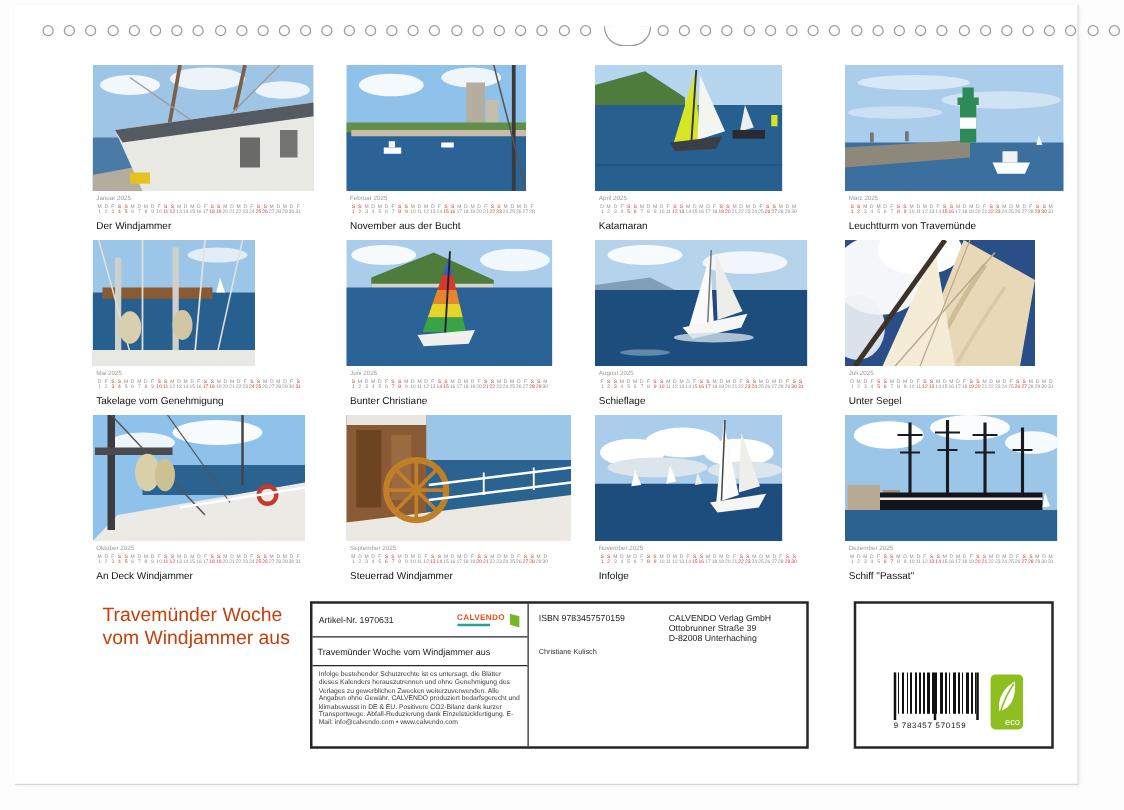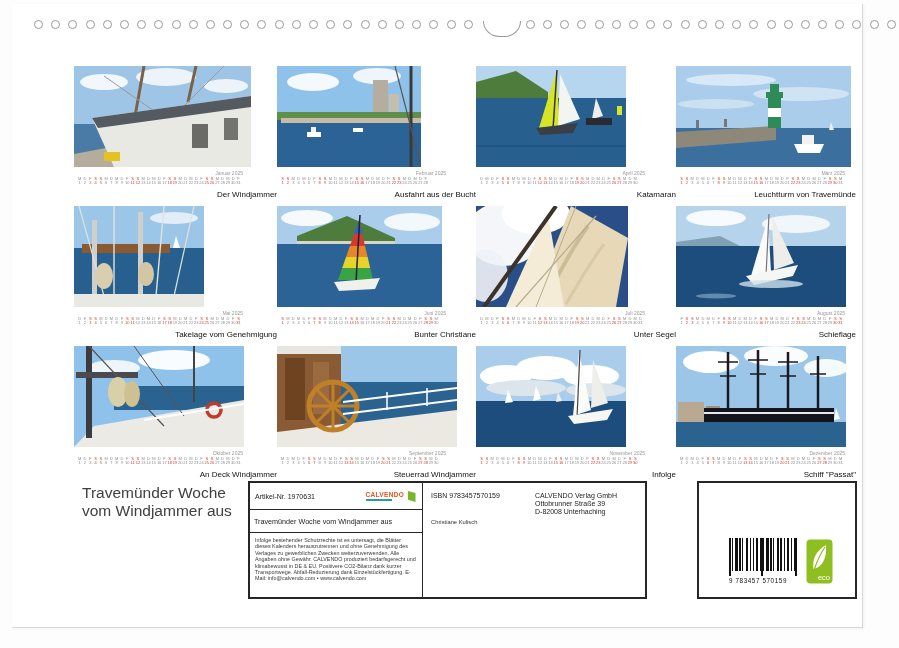--- a/index.html
+++ b/index.html
@@ -11,57 +11,57 @@
     position:absolute;left:12px;top:4px;width:850px;height:623px;background:#fff;
     border-right:1px solid #d8d8d8;border-bottom:1px solid #d8d8d8;
     box-shadow:1px 1px 3px rgba(0,0,0,.05);
   }
   
   .holes{position:absolute;left:22px;top:16px;width:820px;display:flex;align-items:flex-start;}
   .hole{width:7px;height:7px;border:1.2px solid #9a9a9a;border-radius:50%;margin-right:8.2px;flex:none;}
   .notch{width:36px;height:15px;border:1.2px solid #9a9a9a;border-top:none;
          border-radius:0 0 20px 20px;margin:0 5px 0 2px;flex:none;transform:translateY(1px);}
   
-  .grid{position:absolute;left:62px;top:58px;display:grid;
-        grid-template-columns:203px 199px 200px 180px;grid-auto-rows:140px;text-align:right;}
+  .grid{position:absolute;left:62px;top:44px;display:grid;
+        grid-template-columns:203px 199px 200px 180px;grid-auto-rows:140px;}
   .cell{position:relative;}
   .thumb{height:101px;margin-top:4px;overflow:hidden;}
   .thumb svg{display:block;width:100%;height:100%;}
   .ph-jan{width:177px}.ph-feb{width:144px}.ph-mar{width:175px}.ph-apr{width:150px}
   .ph-mai{width:130px}.ph-jun{width:165px}.ph-jul{width:152px}.ph-aug{width:170px}
   .ph-sep{width:180px}.ph-okt{width:170px}.ph-nov{width:150px}.ph-dez{width:170px}
   .strip{margin-top:3px;width:166px;padding-left:3px;}
   .mlabel{display:block;font-size:5px;line-height:6px;color:#999;}
   .days{display:flex;margin-top:1px;}
   .day{width:5.3px;flex:none;display:flex;flex-direction:column;align-items:center;
        font-size:4px;line-height:4.3px;color:#8d8d8d;}
   .day i{font-style:normal}.day b{font-weight:normal}
   .day.we{color:#cf3a30;}
   .caption{margin-top:4px;padding-left:3px;font-size:8px;color:#111;}
   
-  .big-title{position:absolute;left:70px;top:480px;font-size:15.5px;line-height:17.5px;color:#404040;}
+  .big-title{position:absolute;left:70px;top:480px;font-size:15.5px;line-height:17.5px;color:#c2410c;}
   .main-box{position:absolute;left:236px;top:477px;width:399px;height:118px;
             border:2px solid #262626;box-sizing:border-box;display:flex;background:#fff;}
   .col-left{width:172px;flex:none;border-right:1.5px solid #262626;display:flex;flex-direction:column;justify-content:space-between;}
   .row-art{height:26px;flex:none;border-bottom:1.5px solid #262626;display:flex;
            align-items:center;justify-content:space-between;padding:0 5px;}
   .art-label{font-size:7px;color:#222;}
   .cv-logo{display:flex;align-items:center;gap:2px;}
   .cv-txt{display:flex;flex-direction:column;align-items:flex-start;}
   .cv-name{font-size:6.5px;font-weight:bold;color:#e8511c;letter-spacing:.3px;line-height:7px;}
   .cv-tag{width:26px;height:2px;background:#2a9d9f;margin-top:1px;}
   .row-prod{height:22px;flex:none;border-bottom:1.5px solid #262626;display:flex;
             align-items:center;padding:0 4px;font-size:7.2px;color:#222;white-space:nowrap;overflow:hidden;}
   .row-legal{flex:1;padding:4px 5px;font-size:5.4px;line-height:6.4px;color:#3a3a3a;}
   .col-mid{flex:1;position:relative;}
   .isbn{position:absolute;left:8px;top:9px;font-size:7px;color:#222;}
   .publisher{position:absolute;left:112px;top:9px;font-size:7px;line-height:8px;color:#222;}
   .publisher span{display:block;}
   .author{position:absolute;left:8px;top:36px;font-size:5.8px;color:#333;}
-  .barcode-box{position:absolute;left:685px;top:477px;width:160px;height:118px;
+  .barcode-box{position:absolute;left:671px;top:477px;width:160px;height:118px;
                border:2px solid #262626;box-sizing:border-box;background:#fff;}
   .bc-wrap{position:absolute;left:30px;bottom:13px;display:flex;align-items:flex-end;gap:9px;}
   .barcode{width:68px;}
   .bars{position:relative;height:33px;background:
         repeating-linear-gradient(90deg,#111 0 1.4px,#fff 1.4px 3.1px,#111 3.1px 4.1px,#fff 4.1px 6.4px,#111 6.4px 8.6px,#fff 8.6px 10.3px);}
   .bars:before,.bars:after{content:"";position:absolute;top:0;width:1.6px;height:38px;background:#111;}
   .bars:before{left:0}.bars:after{right:0}
   .bars .mid{position:absolute;top:0;left:32px;width:1.6px;height:38px;background:#111;}
   .bc-digits{margin-top:6px;font-size:6.3px;letter-spacing:.6px;color:#111;white-space:nowrap;}
   .eco{width:27px;height:45px;}
@@ -405,21 +405,21 @@
             <span class="day">
               <i>D</i>
               <b>27</b>
             </span>
             <span class="day">
               <i>F</i>
               <b>28</b>
             </span>
           </div>
       </div>
-      <div class="caption">Ausfahrt aus der Bucht</div>
+      <div class="caption">November aus der Bucht</div>
     </div>
 
     <div class="cell">
       <div class="thumb ph-apr">
         <svg viewBox="0 0 150 101" preserveAspectRatio="none">
           <rect width="150" height="101" fill="#b5d6ee"></rect>
           <polygon points="0,16 40,5 72,26 72,34 0,36" fill="#4d7c3c"></polygon>
           <rect y="32" width="150" height="69" fill="#27608f"></rect>
           <polygon points="120,32 116,53 127,50" fill="#eee"></polygon>
           <rect x="110" y="52" width="26" height="7" fill="#2a2a33"></rect>
@@ -1009,20 +1009,168 @@
             <span class="day">
               <i>M</i>
               <b>30</b>
             </span>
           </div>
       </div>
       <div class="caption">Bunter Christiane</div>
     </div>
 
     <div class="cell">
+      <div class="thumb ph-aug">
+        <svg viewBox="0 0 170 101" preserveAspectRatio="none">
+          <rect width="170" height="101" fill="#b5d3ea"></rect>
+          <ellipse cx="40" cy="12" rx="30" ry="8" fill="#fff" opacity=".9"></ellipse>
+          <ellipse cx="120" cy="18" rx="34" ry="9" fill="#fff" opacity=".8"></ellipse>
+          <polygon points="0,36 44,30 64,40 0,42" fill="#7fa0b5"></polygon>
+          <rect y="40" width="170" height="61" fill="#1c4d7c"></rect>
+          <polygon points="92,12 75,70 95,66" fill="#fafafa"></polygon>
+          <polygon points="96,10 98,64 118,57" fill="#ededea"></polygon>
+          <line x1="93" y1="8" x2="90" y2="70" stroke="#777" stroke-width="1.2"></line>
+          <polygon points="70,70 122,59 117,70 78,79" fill="#f6f6f4"></polygon>
+          <ellipse cx="95" cy="78" rx="32" ry="4" fill="#cfe0ea" opacity=".8"></ellipse>
+          <ellipse cx="40" cy="90" rx="20" ry="2.5" fill="#8fb3cc" opacity=".6"></ellipse>
+        </svg>
+      </div>
+      <div class="strip">
+        <span class="mlabel">August 2025</span>
+        <div class="days">
+            <span class="day">
+              <i>F</i>
+              <b>1</b>
+            </span>
+            <span class="day we">
+              <i>S</i>
+              <b>2</b>
+            </span>
+            <span class="day we">
+              <i>S</i>
+              <b>3</b>
+            </span>
+            <span class="day">
+              <i>M</i>
+              <b>4</b>
+            </span>
+            <span class="day">
+              <i>D</i>
+              <b>5</b>
+            </span>
+            <span class="day">
+              <i>M</i>
+              <b>6</b>
+            </span>
+            <span class="day">
+              <i>D</i>
+              <b>7</b>
+            </span>
+            <span class="day">
+              <i>F</i>
+              <b>8</b>
+            </span>
+            <span class="day we">
+              <i>S</i>
+              <b>9</b>
+            </span>
+            <span class="day we">
+              <i>S</i>
+              <b>10</b>
+            </span>
+            <span class="day">
+              <i>M</i>
+              <b>11</b>
+            </span>
+            <span class="day">
+              <i>D</i>
+              <b>12</b>
+            </span>
+            <span class="day">
+              <i>M</i>
+              <b>13</b>
+            </span>
+            <span class="day">
+              <i>D</i>
+              <b>14</b>
+            </span>
+            <span class="day">
+              <i>F</i>
+              <b>15</b>
+            </span>
+            <span class="day we">
+              <i>S</i>
+              <b>16</b>
+            </span>
+            <span class="day we">
+              <i>S</i>
+              <b>17</b>
+            </span>
+            <span class="day">
+              <i>M</i>
+              <b>18</b>
+            </span>
+            <span class="day">
+              <i>D</i>
+              <b>19</b>
+            </span>
+            <span class="day">
+              <i>M</i>
+              <b>20</b>
+            </span>
+            <span class="day">
+              <i>D</i>
+              <b>21</b>
+            </span>
+            <span class="day">
+              <i>F</i>
+              <b>22</b>
+            </span>
+            <span class="day we">
+              <i>S</i>
+              <b>23</b>
+            </span>
+            <span class="day we">
+              <i>S</i>
+              <b>24</b>
+            </span>
+            <span class="day">
+              <i>M</i>
+              <b>25</b>
+            </span>
+            <span class="day">
+              <i>D</i>
+              <b>26</b>
+            </span>
+            <span class="day">
+              <i>M</i>
+              <b>27</b>
+            </span>
+            <span class="day">
+              <i>D</i>
+              <b>28</b>
+            </span>
+            <span class="day">
+              <i>F</i>
+              <b>29</b>
+            </span>
+            <span class="day we">
+              <i>S</i>
+              <b>30</b>
+            </span>
+            <span class="day we">
+              <i>S</i>
+              <b>31</b>
+            </span>
+          </div>
+      </div>
+      <div class="caption">Schieflage</div>
+    </div>
+
+    <div class="cell">
       <div class="thumb ph-jul">
         <svg viewBox="0 0 152 101" preserveAspectRatio="none">
           <rect width="152" height="101" fill="#2a4f88"></rect>
           <ellipse cx="28" cy="28" rx="38" ry="32" fill="#fff" opacity=".95"></ellipse>
           <ellipse cx="60" cy="8" rx="34" ry="20" fill="#fff"></ellipse>
           <ellipse cx="10" cy="70" rx="22" ry="26" fill="#eef2f6" opacity=".9"></ellipse>
           <polygon points="55,101 95,0 152,32 140,101" fill="#e7d9b8"></polygon>
           <path d="M70 92 Q96 42 112 20" stroke="#cdbd96" stroke-width="4" fill="none"></path>
           <path d="M90 98 Q112 60 128 38" stroke="#d8caa6" stroke-width="3" fill="none"></path>
           <polygon points="30,101 72,8 88,101" fill="#f4ecd6"></polygon>
@@ -1154,168 +1302,20 @@
               <i>M</i>
               <b>30</b>
             </span>
             <span class="day">
               <i>D</i>
               <b>31</b>
             </span>
           </div>
       </div>
       <div class="caption">Unter Segel</div>
-    </div>
-
-    <div class="cell">
-      <div class="thumb ph-aug">
-        <svg viewBox="0 0 170 101" preserveAspectRatio="none">
-          <rect width="170" height="101" fill="#b5d3ea"></rect>
-          <ellipse cx="40" cy="12" rx="30" ry="8" fill="#fff" opacity=".9"></ellipse>
-          <ellipse cx="120" cy="18" rx="34" ry="9" fill="#fff" opacity=".8"></ellipse>
-          <polygon points="0,36 44,30 64,40 0,42" fill="#7fa0b5"></polygon>
-          <rect y="40" width="170" height="61" fill="#1c4d7c"></rect>
-          <polygon points="92,12 75,70 95,66" fill="#fafafa"></polygon>
-          <polygon points="96,10 98,64 118,57" fill="#ededea"></polygon>
-          <line x1="93" y1="8" x2="90" y2="70" stroke="#777" stroke-width="1.2"></line>
-          <polygon points="70,70 122,59 117,70 78,79" fill="#f6f6f4"></polygon>
-          <ellipse cx="95" cy="78" rx="32" ry="4" fill="#cfe0ea" opacity=".8"></ellipse>
-          <ellipse cx="40" cy="90" rx="20" ry="2.5" fill="#8fb3cc" opacity=".6"></ellipse>
-        </svg>
-      </div>
-      <div class="strip">
-        <span class="mlabel">August 2025</span>
-        <div class="days">
-            <span class="day">
-              <i>F</i>
-              <b>1</b>
-            </span>
-            <span class="day we">
-              <i>S</i>
-              <b>2</b>
-            </span>
-            <span class="day we">
-              <i>S</i>
-              <b>3</b>
-            </span>
-            <span class="day">
-              <i>M</i>
-              <b>4</b>
-            </span>
-            <span class="day">
-              <i>D</i>
-              <b>5</b>
-            </span>
-            <span class="day">
-              <i>M</i>
-              <b>6</b>
-            </span>
-            <span class="day">
-              <i>D</i>
-              <b>7</b>
-            </span>
-            <span class="day">
-              <i>F</i>
-              <b>8</b>
-            </span>
-            <span class="day we">
-              <i>S</i>
-              <b>9</b>
-            </span>
-            <span class="day we">
-              <i>S</i>
-              <b>10</b>
-            </span>
-            <span class="day">
-              <i>M</i>
-              <b>11</b>
-            </span>
-            <span class="day">
-              <i>D</i>
-              <b>12</b>
-            </span>
-            <span class="day">
-              <i>M</i>
-              <b>13</b>
-            </span>
-            <span class="day">
-              <i>D</i>
-              <b>14</b>
-            </span>
-            <span class="day">
-              <i>F</i>
-              <b>15</b>
-            </span>
-            <span class="day we">
-              <i>S</i>
-              <b>16</b>
-            </span>
-            <span class="day we">
-              <i>S</i>
-              <b>17</b>
-            </span>
-            <span class="day">
-              <i>M</i>
-              <b>18</b>
-            </span>
-            <span class="day">
-              <i>D</i>
-              <b>19</b>
-            </span>
-            <span class="day">
-              <i>M</i>
-              <b>20</b>
-            </span>
-            <span class="day">
-              <i>D</i>
-              <b>21</b>
-            </span>
-            <span class="day">
-              <i>F</i>
-              <b>22</b>
-            </span>
-            <span class="day we">
-              <i>S</i>
-              <b>23</b>
-            </span>
-            <span class="day we">
-              <i>S</i>
-              <b>24</b>
-            </span>
-            <span class="day">
-              <i>M</i>
-              <b>25</b>
-            </span>
-            <span class="day">
-              <i>D</i>
-              <b>26</b>
-            </span>
-            <span class="day">
-              <i>M</i>
-              <b>27</b>
-            </span>
-            <span class="day">
-              <i>D</i>
-              <b>28</b>
-            </span>
-            <span class="day">
-              <i>F</i>
-              <b>29</b>
-            </span>
-            <span class="day we">
-              <i>S</i>
-              <b>30</b>
-            </span>
-            <span class="day we">
-              <i>S</i>
-              <b>31</b>
-            </span>
-          </div>
-      </div>
-      <div class="caption">Schieflage</div>
     </div>
 
     <div class="cell">
       <div class="thumb ph-okt">
         <svg viewBox="0 0 170 101" preserveAspectRatio="none">
           <rect width="170" height="101" fill="#8fc2ea"></rect>
           <ellipse cx="100" cy="14" rx="36" ry="10" fill="#fff" opacity=".95"></ellipse>
           <ellipse cx="40" cy="22" rx="26" ry="8" fill="#fff" opacity=".85"></ellipse>
           <rect x="40" y="40" width="130" height="24" fill="#2a6290"></rect>
           <polygon points="20,80 170,54 170,101 0,101" fill="#eceae4"></polygon>

